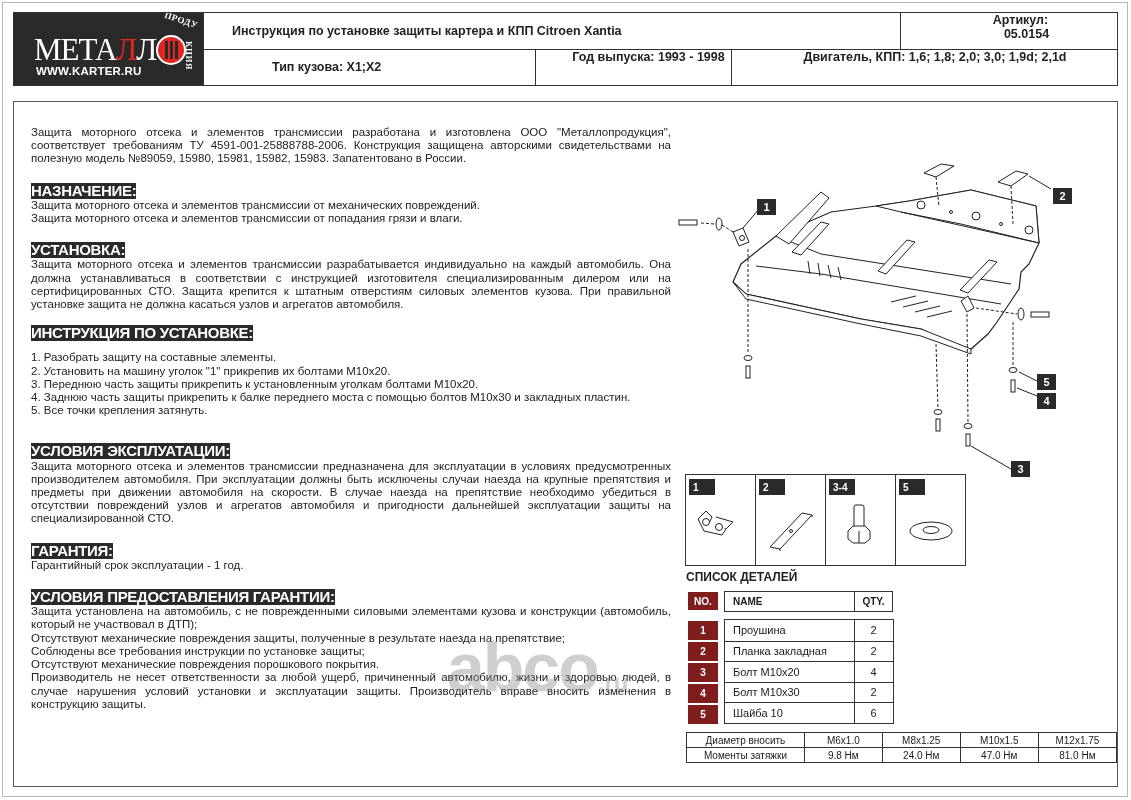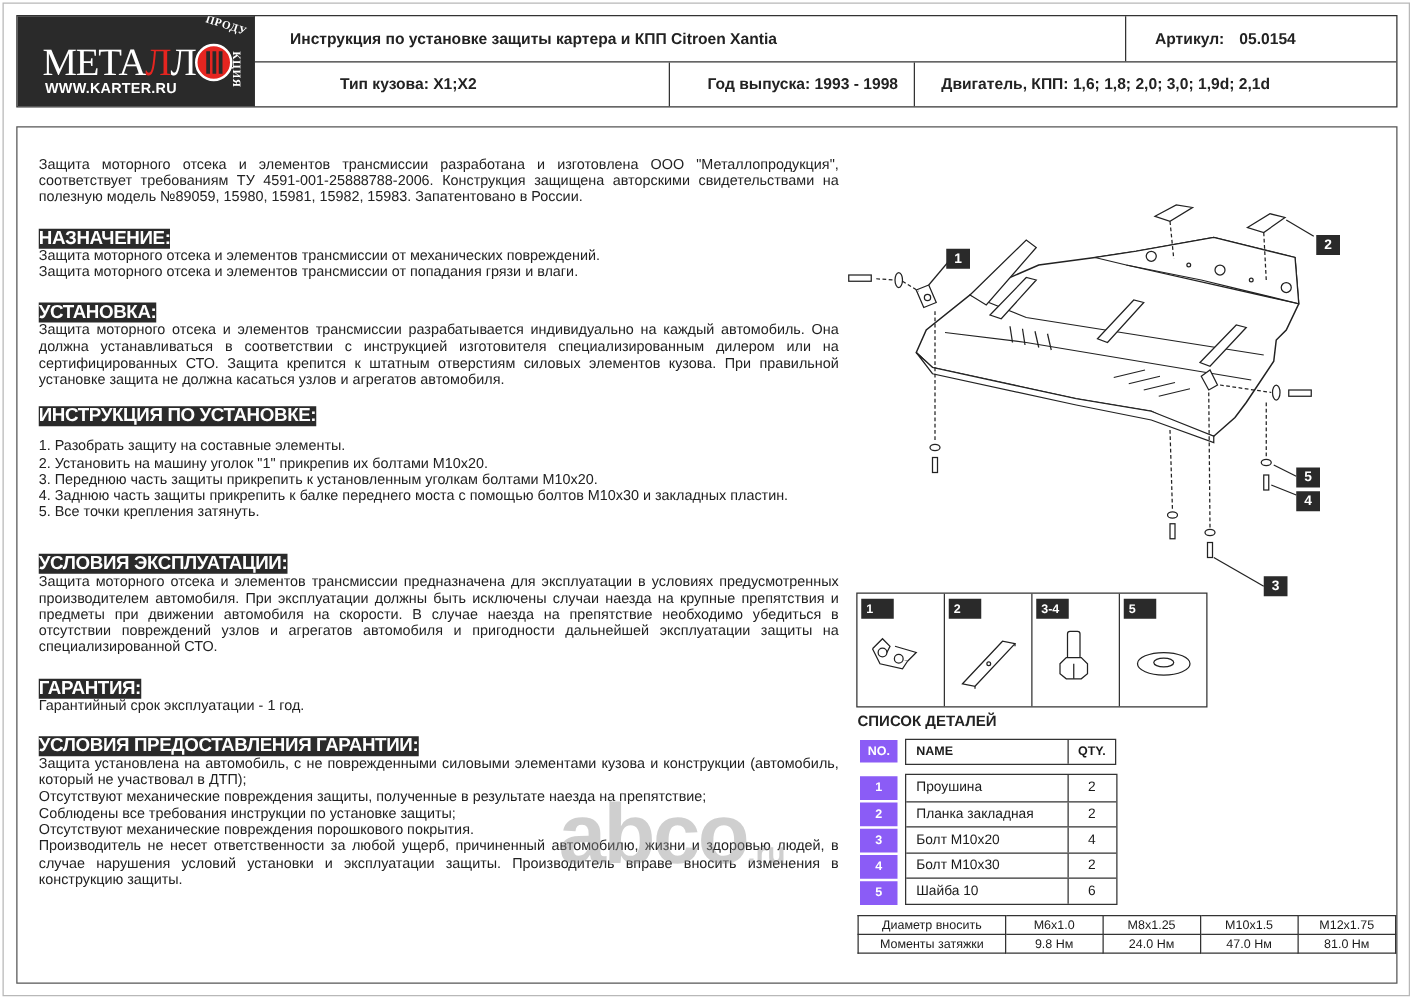--- a/index.html
+++ b/index.html
@@ -16,21 +16,21 @@
   .logo-circle { position: absolute; left: 142px; top: 22px; width: 30px; height: 30px; border-radius: 50%; background: #e52520; border: 2px solid #fff; }
   .logo-circle::before { content: ""; position: absolute; left: 7px; top: 4px; width: 3px; height: 18px; background: #2a2a2a; box-shadow: 5px 0 0 #2a2a2a, 10px 0 0 #2a2a2a; }
   .logo-arc { position: absolute; left: 150px; top: 2px; font-size: 9px; font-weight: bold; color: #fff; font-family: "Liberation Serif", serif; transform: rotate(18deg); letter-spacing: 0.5px; }
   .logo-arc2 { position: absolute; left: 170px; top: 28px; font-size: 9px; font-weight: bold; color: #fff; font-family: "Liberation Serif", serif; writing-mode: vertical-rl; letter-spacing: 0.5px; }
   .logo-url { position: absolute; left: 22px; top: 52px; font-size: 11.5px; font-weight: bold; color: #fff; letter-spacing: 0.2px; }
 
   .header-grid { flex: 1; display: flex; flex-direction: column; }
   .hrow { flex: 1; display: flex; font-size: 12.5px; font-weight: bold; color: #222; }
   .hrow + .hrow { border-top: 1.5px solid #333; padding-left: 40px; }
   .hcell { display: flex; align-items: center; padding-left: 28px; }
-  .hcell + .hcell { border-left: 1.5px solid #333; }
+  .hcell + .hcell { border-left: 1.5px solid #333; flex-direction: column; }
   .hc-title { width: 696px; }
   .hc-art { flex: 1; padding-left: 23px; }
   .hc-body { width: 291px; }
   .hc-year { width: 196px; padding-left: 30px; }
   .hc-engine { flex: 1; padding-left: 21px; }
   .art-val { margin-left: 12px; }
 
   
   .content { position: absolute; left: 13px; top: 101px; width: 1105px; height: 686px; border: 1.5px solid #555; }
 
@@ -50,21 +50,21 @@
   .part + .part { border-left: 1.5px solid #333; }
   .part-num { position: absolute; left: 3px; top: 4px; height: 16px; min-width: 26px; padding: 0 4px; background: #2a2a2a; color: #fff; font-size: 10px; font-weight: bold; display: flex; align-items: center; }
   .part svg { position: absolute; left: 0; top: 20px; }
 
   .list-title { position: absolute; left: 672px; top: 468px; font-size: 12px; font-weight: bold; color: #222; }
 
   
   .ptable { position: absolute; left: 674px; top: 489px; }
   .prow { display: flex; align-items: center; height: 20px; margin-bottom: 2px; }
   .prow.head { margin-bottom: 8px; }
-  .pno { width: 30px; height: 18px; background: #8b5cf6; color: #fff; font-size: 10px; font-weight: bold; display: flex; align-items: center; justify-content: center; margin-right: 6px; }
+  .pno { width: 30px; height: 18px; background: #7f1d1d; color: #fff; font-size: 10px; font-weight: bold; display: flex; align-items: center; justify-content: center; margin-right: 6px; }
   .pbox { display: flex; border: 1.5px solid #333; height: 21px; }
   .pname { width: 129px; font-size: 11px; padding-left: 8px; display: flex; align-items: center; }
   .pqty { width: 38px; border-left: 1.5px solid #333; font-size: 11px; display: flex; align-items: center; justify-content: center; }
   .prow.head .pname, .prow.head .pqty { font-weight: bold; font-size: 10px; }
   .pbody { border: 1.5px solid #333; width: 170px; }
   .pbody .prow { margin: 0; height: 20.5px; }
   .pbody .prow + .prow { border-top: 1.5px solid #333; }
   .pnos { position: absolute; left: 0; top: 30px; }
   .pnos .pno { margin-bottom: 2.6px; height: 18.5px; }
 

